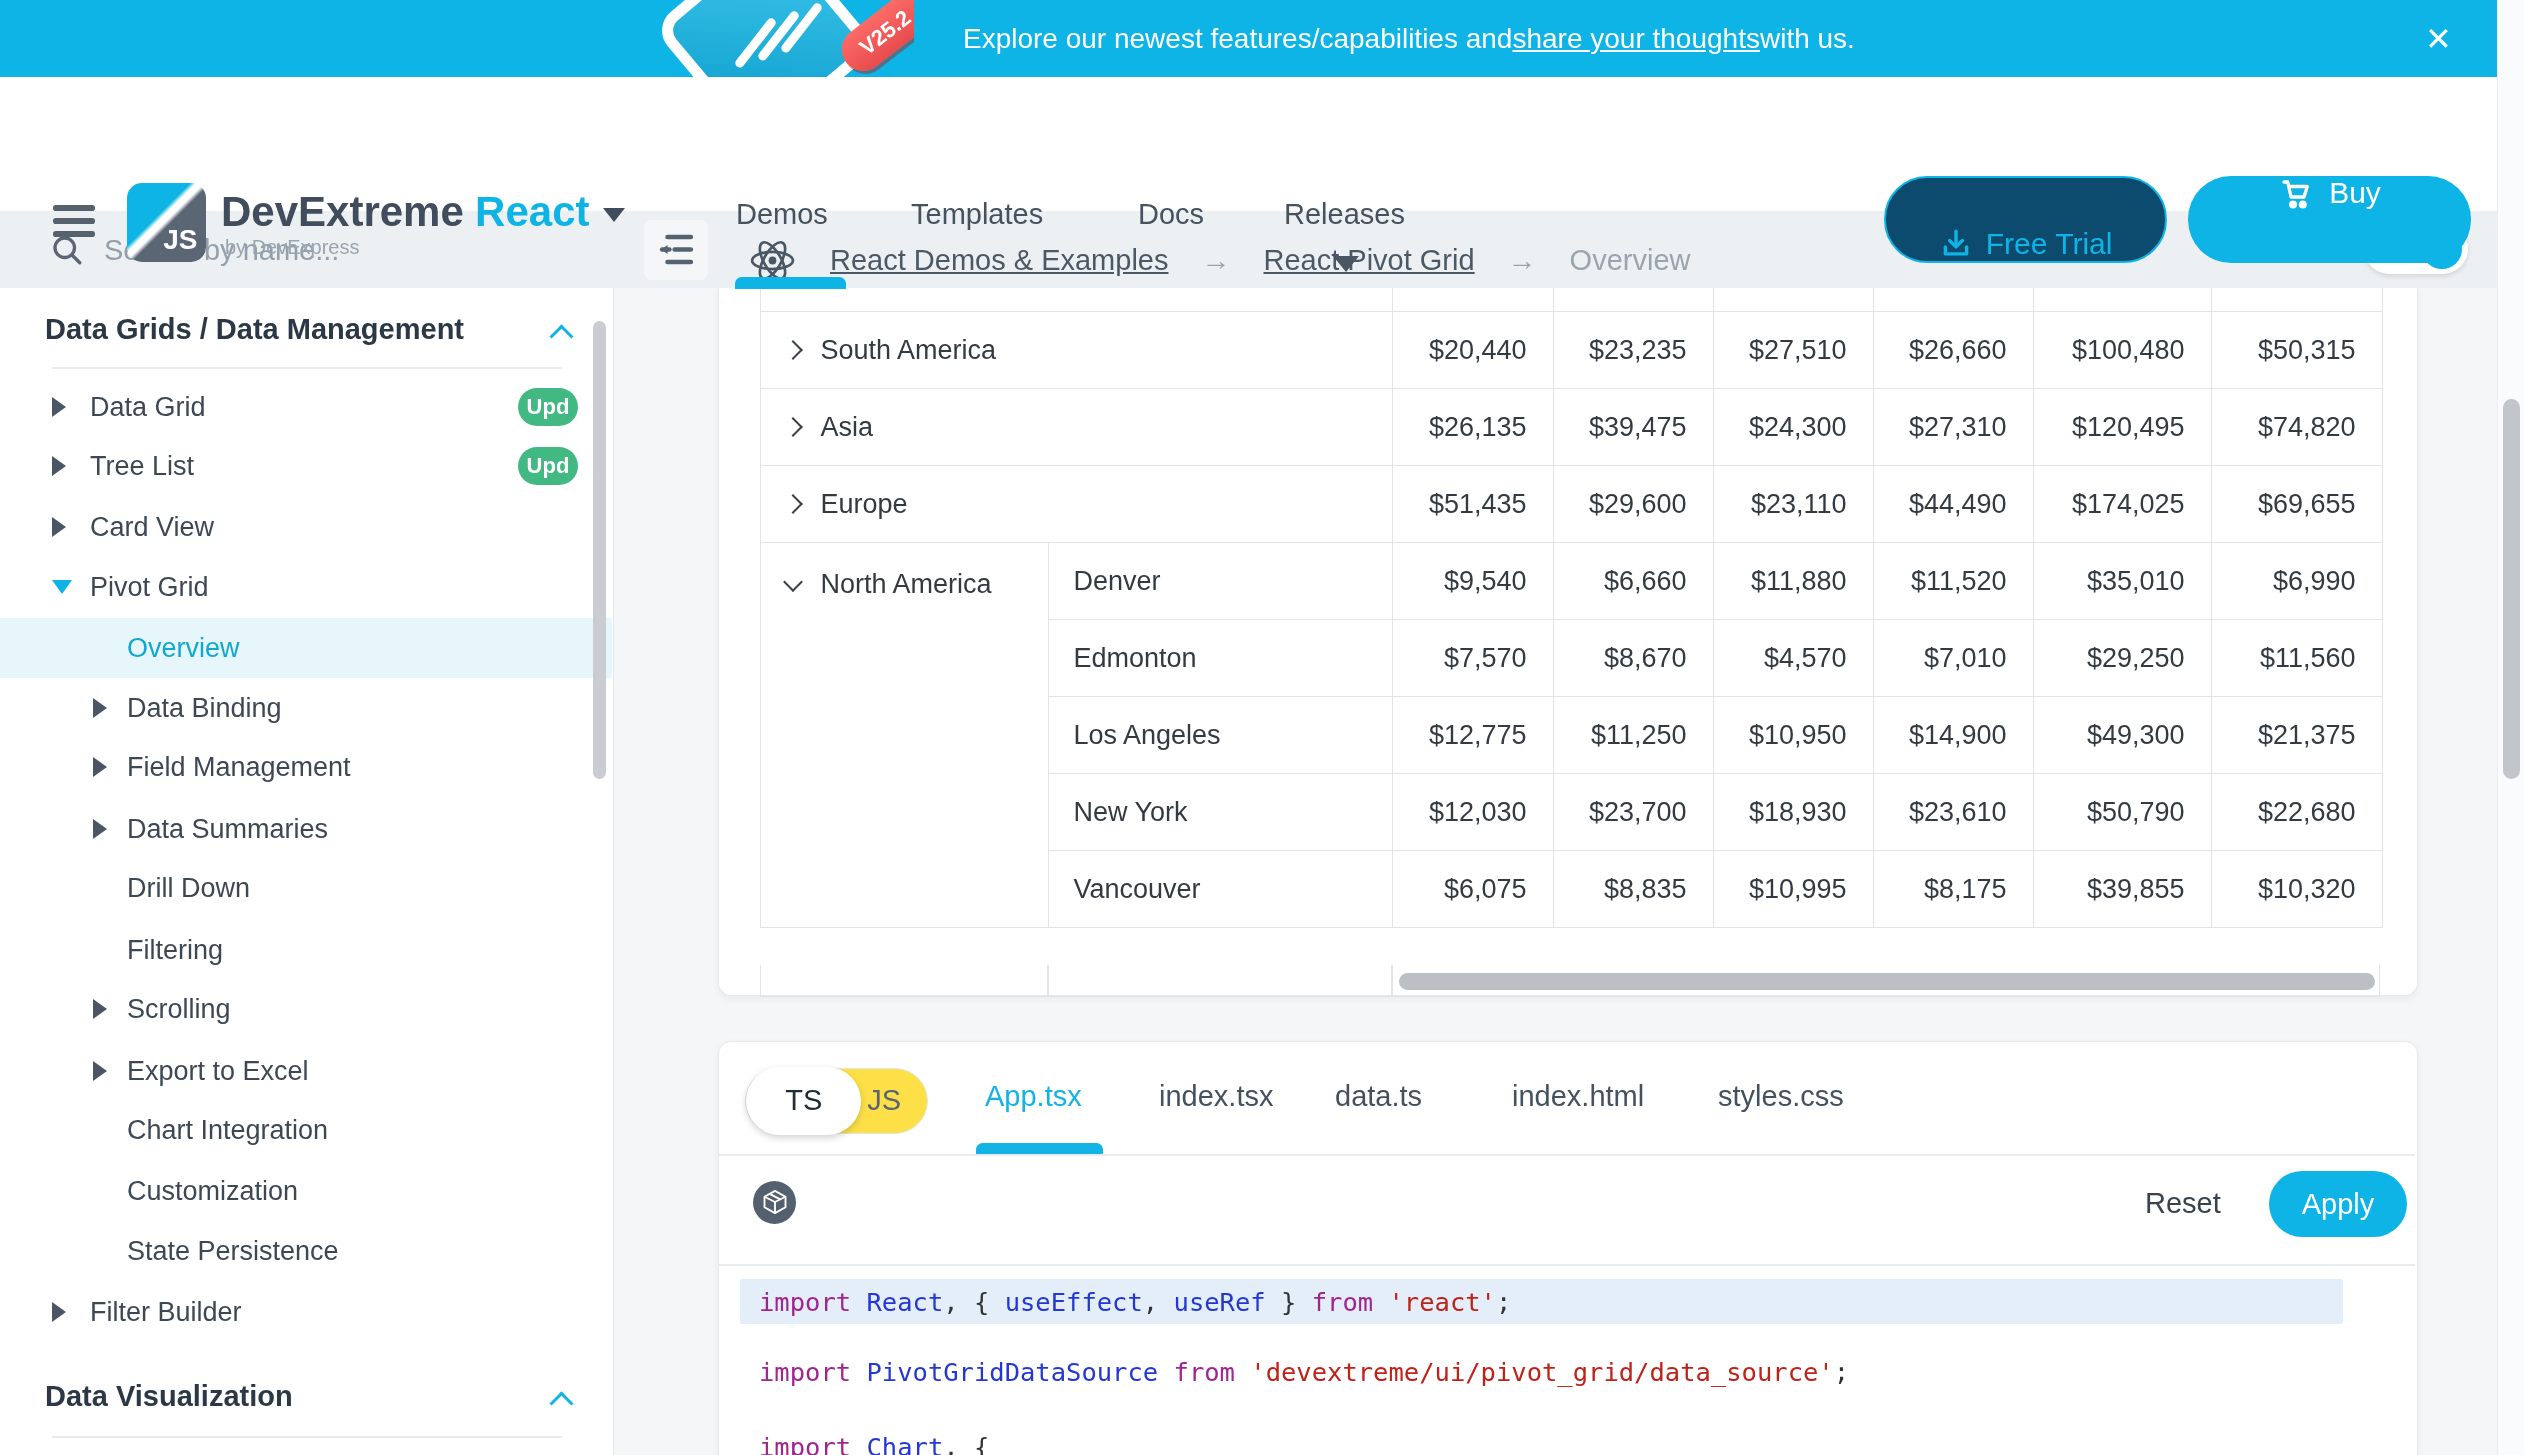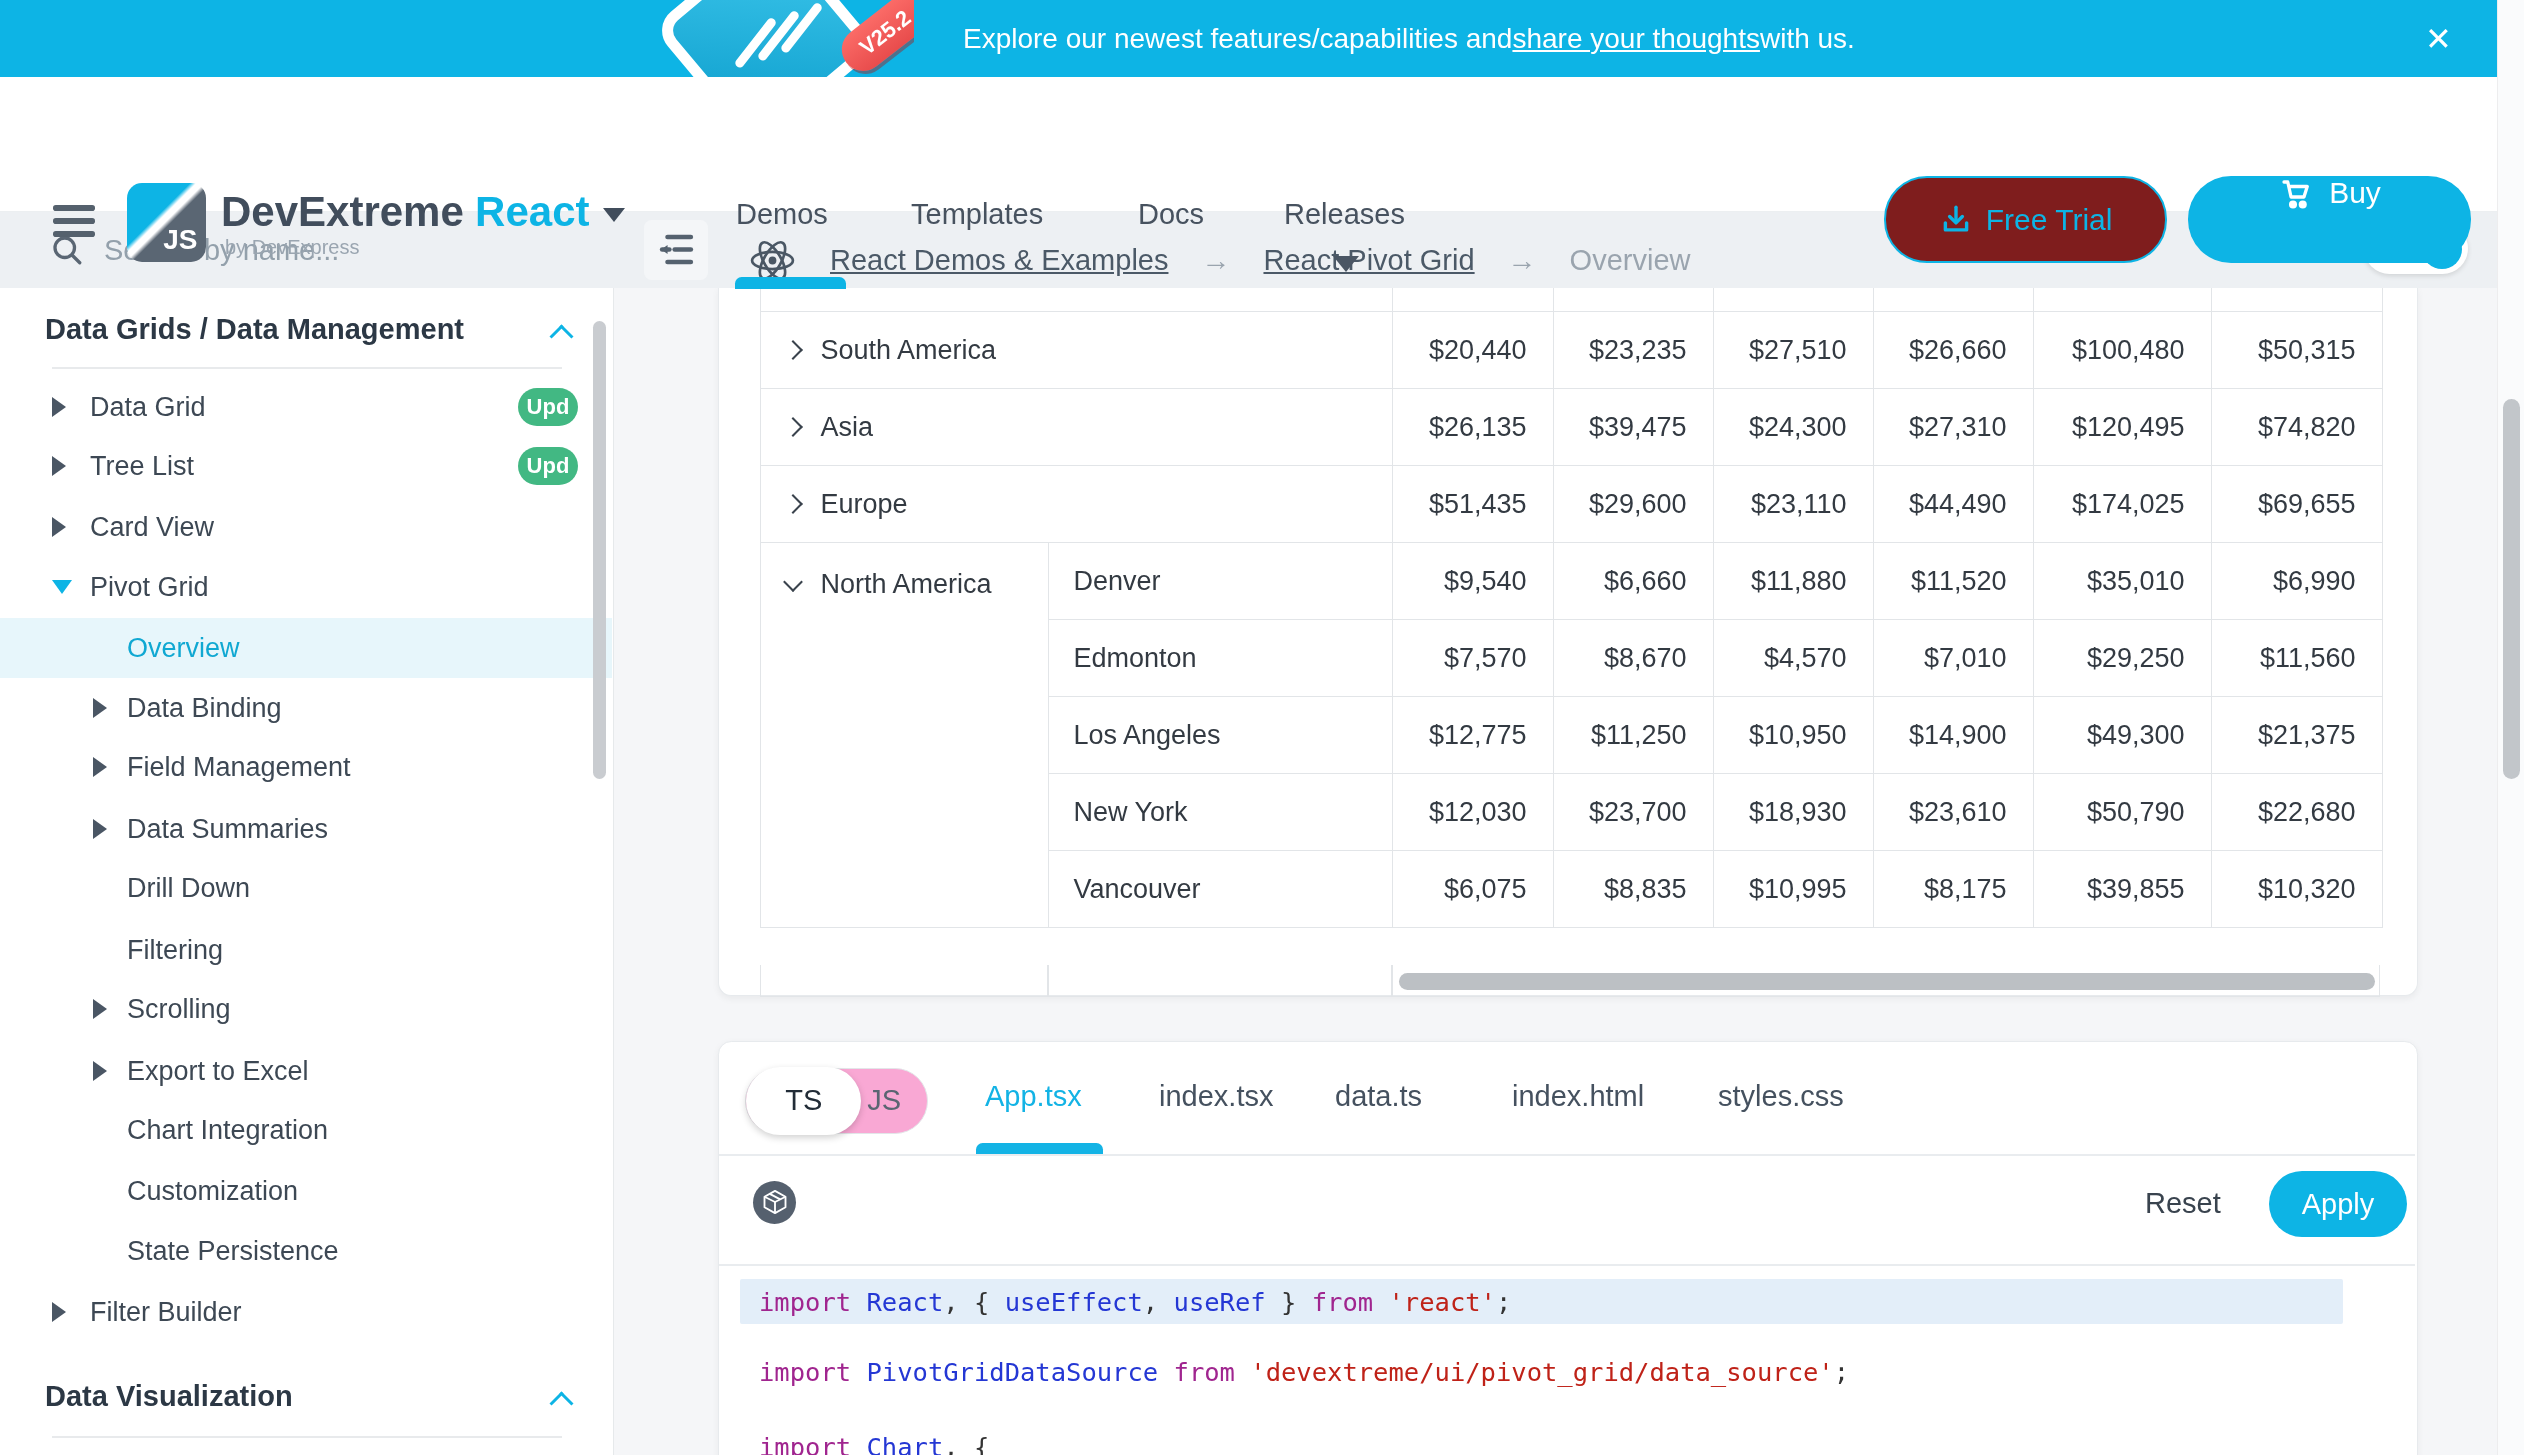--- a/index.html
+++ b/index.html
@@ -27,21 +27,21 @@
   .logo-box { position:absolute; left:127px; top:106px; width:79px; height:79px; border-radius:15px; background:linear-gradient(135deg,#0db4e5 40%,#ffffff 44% 49%,#5a6673 53%); overflow:hidden; }
   .logo-box .js { position:absolute; right:8.5px; bottom:5.7px; color:#fff; font-size:28px; font-weight:bold; }
   .brand { position:absolute; left:221px; top:111px; font-size:42px; font-weight:bold; color:#414d5c; white-space:nowrap; }
   .brand .fw { color:#0db4e5; margin-left:11.3px; }
   .brand-caret { display:inline-block; margin-left:13.2px; vertical-align:middle; width:0; height:0; border-left:11.3px solid transparent; border-right:11.3px solid transparent; border-top:14px solid #414d5c; }
   .sub-brand { position:absolute; left:225px; top:159px; font-size:20px; color:#9aa5b0; }
   .nav-item { position:absolute; top:121px; font-size:29px; color:#47525f; cursor:pointer; }
   .nav-demos { left:736px; } .nav-templates { left:911px; } .nav-docs { left:1138px; } .nav-releases { left:1284px; }
   .nav-active-bar { position:absolute; left:735px; top:200px; width:111px; height:12.3px; background:#0db4e5; border-radius:6.6px 6.6px 0 0; }
   .releases-caret { position:absolute; left:1333px; top:179px; width:0; height:0; border-left:13.2px solid transparent; border-right:13.2px solid transparent; border-top:16px solid #4a5664; }
-  .btn-free { position:absolute; left:1884px; top:99px; width:283px; height:87px; border:2.8px solid #0db4e5; border-radius:43px; background:#7f1d1d; color:#0db4e5; font-size:30px; display:flex; align-items:center; justify-content:center; gap:13.2px; cursor:pointer; }
+  .btn-free { position:absolute; left:1884px; top:99px; width:283px; height:87px; border:2.8px solid #0db4e5; border-radius:43px; background:#0c4a6e; color:#0db4e5; font-size:30px; display:flex; align-items:flex-end; justify-content:center; gap:13.2px; cursor:pointer; }
   .btn-buy { position:absolute; left:2188px; top:99px; width:283px; height:87px; border-radius:43px; background:#0db4e5; color:#fff; font-size:30px; display:flex; align-items:flex-start; justify-content:center; gap:15px; cursor:pointer; }
 
   
   .topbar { position:absolute; left:0; top:212px; width:2525px; height:76px; background:#edf0f3; z-index:3; }
   .search-zone { position:absolute; left:0; top:0; width:614px; height:76px; display:flex; align-items:center; }
   .search-zone svg { margin-left:49px; }
   .search-input { border:none; outline:none; background:transparent; font-size:29px; color:#45515d; margin-left:19px; width:491px; font-family:"Liberation Sans",sans-serif; }
   .search-input::placeholder { color:#93a0ab; }
   .collapse-btn { position:absolute; left:644px; top:7.6px; width:64px; height:60px; background:#f4f6f8; border-radius:7.6px; display:flex; align-items:center; justify-content:center; cursor:pointer; }
   .crumbs { position:absolute; left:748px; top:0; height:96px; display:flex; align-items:center; gap:33px; font-size:29px; white-space:nowrap; }
@@ -85,21 +85,21 @@
   .chev.right { transform:rotate(-45deg); }
   .chev.down { transform:rotate(45deg); margin-top:-5.7px; }
   .city { padding-left:24.5px; }
   .pivot-bottom { position:absolute; left:41px; top:677px; width:1620px; height:32px; border-bottom:1.9px solid #e2e5e8; border-left:1.9px solid #e2e5e8; border-right:1.9px solid #e2e5e8; }
   .pivot-bottom .v1 { position:absolute; left:286px; top:0; width:1.9px; height:32px; background:#e2e5e8; }
   .pivot-bottom .v2 { position:absolute; left:630px; top:0; width:1.9px; height:32px; background:#e2e5e8; }
   .hscroll { position:absolute; left:638px; top:7.6px; width:976px; height:17px; border-radius:8.5px; background:#bcc0c4; cursor:pointer; }
 
   
   .code-card { position:absolute; left:718px; top:1041px; width:1700px; height:453px; background:#fff; border:1.9px solid #e7eaed; border-radius:13.2px 13.2px 0 0; box-shadow:0 2.8px 7.6px rgba(0,0,0,.05); z-index:2; overflow:hidden; }
-  .lang-toggle { position:absolute; left:26.4px; top:25.5px; width:183px; height:66px; background:#f9a8d4; border:1.9px solid #e3e6e9; border-radius:34px; cursor:pointer;text-align:center; }
+  .lang-toggle { position:absolute; left:26.4px; top:25.5px; width:183px; height:66px; background:#fde047; border:1.9px solid #e3e6e9; border-radius:34px; cursor:pointer;text-align:center; }
   .lang-knob { position:absolute; left:0; top:-1.9px; width:115px; height:68px; background:#fff; border-radius:34px; box-shadow:0 2.8px 7.6px rgba(0,0,0,.18); display:flex; align-items:center; justify-content:center; font-size:29px; color:#222c37; }
   .lang-js { position:absolute; right:26.4px; top:0; height:64px; display:flex; align-items:center; font-size:29px; color:#5a6572; }
   .code-tab { position:absolute; top:38px; font-size:29px; color:#45515f; cursor:pointer; }
   .code-tab.active { color:#13b3e5; }
   .tab-app { left:266px; } .tab-index { left:440px; } .tab-data { left:616px; } .tab-html { left:793px; } .tab-css { left:999px; }
   .tab-bar { position:absolute; left:257px; top:101px; width:127px; height:11.3px; background:#13b3e5; border-radius:6.6px 6.6px 0 0; }
   .code-div1 { position:absolute; left:0; top:112px; width:1696px; height:1.9px; background:#e9ecef; }
   .sandbox-row { position:absolute; left:0; top:114px; width:1696px; height:108px; }
   .cs-icon { position:absolute; left:34px; top:24.5px; width:43px; height:43px; border-radius:50%; background:#55606e; display:flex; align-items:center; justify-content:center; cursor:pointer; }
   .cs-label { position:absolute; left:94px; top:0; height:94px; display:flex; align-items:center; font-size:29px; color:#45515f; cursor:pointer; }

